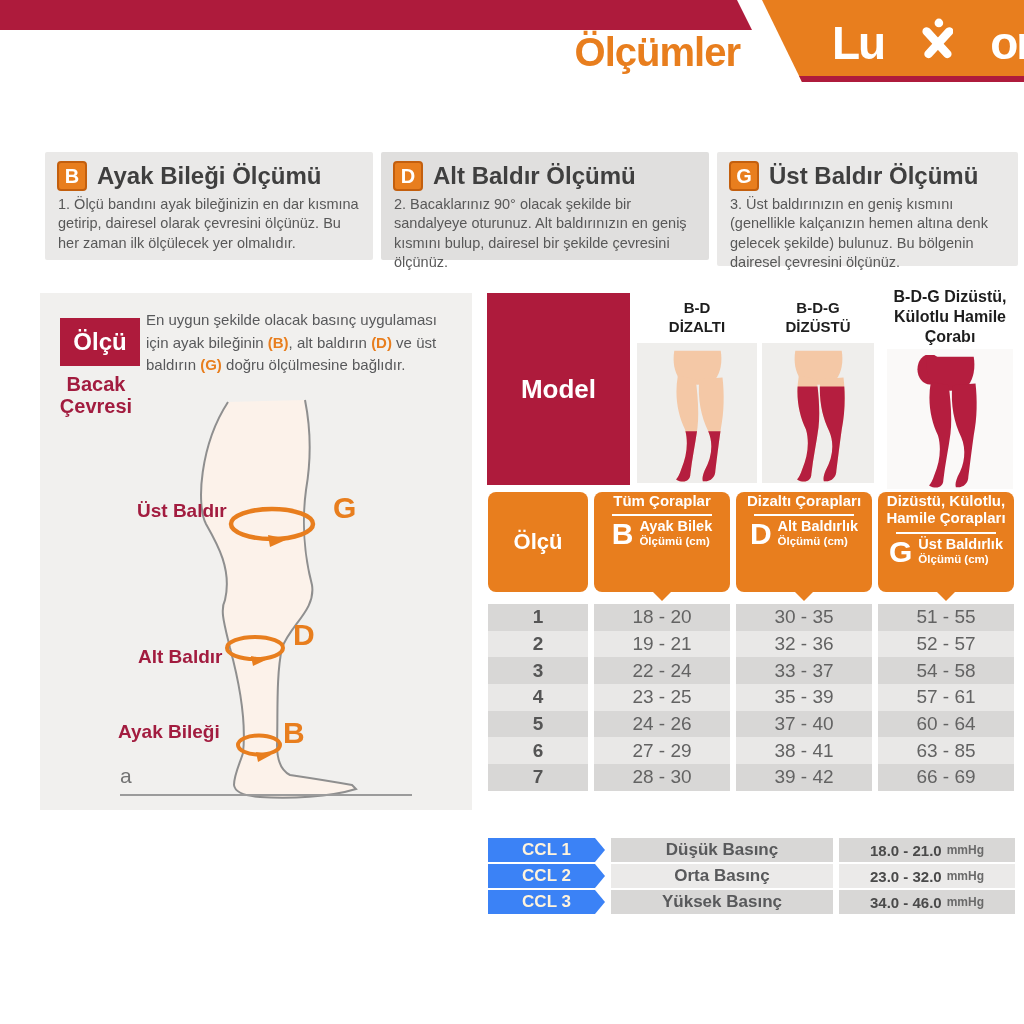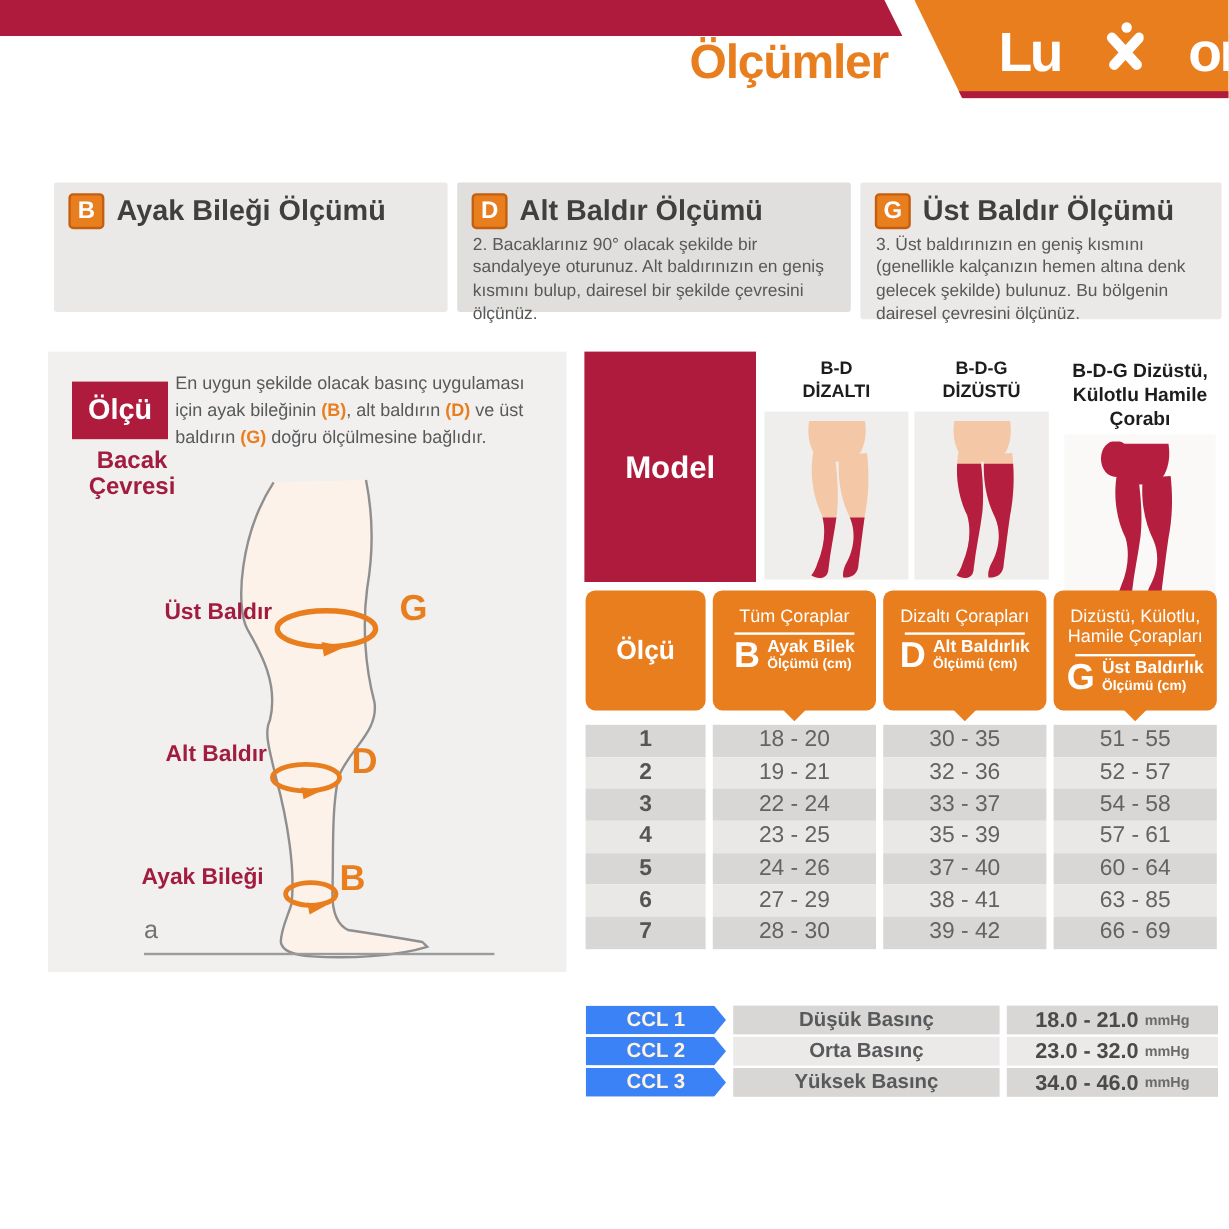--- a/index.html
+++ b/index.html
@@ -28,59 +28,59 @@
   .instr-head { display:flex; align-items:center; gap:10px; padding:9px 12px 3px 12px; }
   .badge { width:30px; height:30px; background:#E87E1E; border:2px solid #C35F0E; border-radius:4px;
            color:#fff; font-weight:bold; font-size:20px; display:flex; align-items:center; justify-content:center; }
   .instr-title { font-size:24px; font-weight:bold; color:#3F3F3F; }
   .instr-text { padding:1px 13px 0 13px; font-size:14.5px; line-height:1.34; color:#585858; }
 
   
   .measure-panel { position:absolute; left:40px; top:293px; width:432px; height:517px; background:#F1F0EE; }
   .olcu-box { position:absolute; left:20px; top:25px; width:80px; height:48px; background:#AE1B3C;
               color:#fff; font-size:24px; font-weight:bold; display:flex; align-items:center; justify-content:center; }
-  .bacak { position:absolute; left:14px; top:80px; width:112px; text-align:center;
+  .bacak { position:absolute; left:0; top:80px; width:112px; text-align:center;
            color:#A21C3F; font-size:20px; font-weight:bold; line-height:1.12; }
   .intro { position:absolute; left:106px; top:16px; width:316px; font-size:15px; line-height:1.5; color:#58595B; }
   .intro .hl { color:#E87E1E; font-weight:bold; }
   .leg-svg { position:absolute; left:60px; top:92px; }
   .meas-label { position:absolute; color:#A21C3F; font-size:19px; font-weight:bold; white-space:nowrap;text-align:center; }
   .meas-letter { position:absolute; color:#E87E1E; font-size:30px; font-weight:bold; }
   .lab-ust  { left:97px;  top:207px; }
-  .lab-alt  { left:98px;  top:325px; }
+  .lab-alt  { left:98px;  top:353px; }
   .lab-ayak { left:78px;  top:428px; }
   .ltr-g { left:293px; top:198px; }
   .ltr-d { left:253px; top:325px; }
   .ltr-b { left:243px; top:423px; }
   .baseline { position:absolute; left:80px; width:292px; bottom:14px; border-top:2px solid #9b9b9b; }
   .a-label { position:absolute; left:80px; bottom:22px; font-size:21px; color:#737373; }
 
   
   .model-header { position:absolute; left:487px; top:293px; width:143px; height:192px; background:#AE1B3C;
                   color:#fff; font-size:26px; font-weight:bold; display:flex; align-items:center; justify-content:center; }
   .model-cell { position:absolute; top:293px; }
   #mcell-1 { left:637px; width:120px; }
   #mcell-2 { left:762px; width:112px; }
   #mcell-3 { left:887px; width:126px; top:285px; }
   .m-label { min-height:50px; display:flex; flex-direction:column; align-items:center; justify-content:center;
              font-size:15px; font-weight:bold; color:#1d1d1d; line-height:1.25; background:#fff; padding:2px 0; }
-  #mcell-3 .m-label { font-size:16px; min-height:58px;margin-top:13px; }
+  #mcell-3 .m-label { font-size:16px; min-height:58px; }
   .m-img { height:140px; background:#EFEEEC; display:flex; align-items:flex-end; justify-content:center; }
   #mcell-3 .m-img { background:#FAF9F8; }
 
   
   .size-col-head { position:absolute; top:492px; height:100px; background:#E87E1E; border-radius:8px; color:#fff; }
   #sh-0 { left:488px; width:100px; display:flex; align-items:center; justify-content:center;
           font-size:22px; font-weight:bold; }
   #sh-1 { left:594px; width:136px; }
   #sh-2 { left:736px; width:136px; }
   #sh-3 { left:878px; width:136px; }
   .withptr::after { content:""; position:absolute; left:50%; bottom:-9px; transform:translateX(-50%);
           border-left:10px solid transparent; border-right:10px solid transparent; border-top:10px solid #E87E1E; }
-  .grp { padding-top:13px; text-align:center; font-size:15px; font-weight:normal; line-height:1.15; }
+  .grp { padding-top:0; text-align:center; font-size:15px; font-weight:bold; line-height:1.15; }
   .rule { width:74%; height:2px; background:#fff; margin:5px auto 3px auto; }
   .headrow { display:flex; align-items:center; justify-content:center; gap:6px; }
   .headrow .bl { font-size:30px; font-weight:bold; line-height:1; }
   .headrow .nm { text-align:left; }
   .headrow .nm .n1 { font-size:14.5px; font-weight:bold; line-height:1.1; }
   .headrow .nm .n2 { font-size:11.5px; font-weight:bold; line-height:1.2; }
 
   .size-rows { position:absolute; left:488px; top:604px; width:526px; }
   .srow { display:grid; grid-template-columns:100px 136px 136px 136px; gap:6px; height:26.7px; }
   .srow span { display:flex; align-items:center; justify-content:center; font-size:19px; color:#636363; }
@@ -91,21 +91,21 @@
   
   .press-title { position:absolute; left:488px; top:800px; width:529px; height:31px; background:#AE1B3C;
                  color:#fff; font-size:20px; font-weight:bold; display:flex; align-items:center; justify-content:center; }
   .press-rows { position:absolute; left:488px; top:838px; width:529px; }
   .prow { display:grid; grid-template-columns:117px 222px 176px; gap:6px; height:24px; margin-bottom:2px; }
   .prow .ccl { background:#3b82f6; color:#FFF3DC; font-size:17px; font-weight:bold;
                display:flex; align-items:center; justify-content:center;
                clip-path:polygon(0 0, calc(100% - 10px) 0, 100% 50%, calc(100% - 10px) 100%, 0 100%); }
   .prow .pname { display:flex; align-items:center; justify-content:center; font-size:17px; font-weight:bold; color:#58595B; }
   .prow .pval { display:flex; align-items:center; justify-content:center; gap:5px; }
-  .prow .pval .rng { font-size:18px; font-weight:bold; color:#4a4a4a; }
+  .prow .pval .rng { font-size:15px; font-weight:bold; color:#4a4a4a; }
   .prow .pval .unit { font-size:12px; font-weight:bold; color:#6a6a6a; }
   .prow:nth-child(odd) .pname, .prow:nth-child(odd) .pval { background:#D8D7D6; }
   .prow:nth-child(even) .pname, .prow:nth-child(even) .pval { background:#EBEAE9; }
 </style>
 </head>
 <body>
 
 <div id="canvas">
 
   <div class="red-bar"></div>
@@ -122,20 +122,21 @@
     </span>
     <span>or</span>
     <sup>®</sup>
   </div>
 
   <div class="instr" id="instr-b">
     <div class="instr-head">
       <span class="badge">B</span>
       <span class="instr-title">Ayak Bileği Ölçümü</span>
     </div>
+    <div class="instr-text">1. Ölçü bandını ayak bileğinizin en dar kısmına getirip, dairesel olarak çevresini ölçünüz. Bu her zaman ilk ölçülecek yer olmalıdır.</div>
   </div>
   <div class="instr mid" id="instr-d">
     <div class="instr-head">
       <span class="badge">D</span>
       <span class="instr-title">Alt Baldır Ölçümü</span>
     </div>
     <div class="instr-text">2. Bacaklarınız 90° olacak şekilde bir sandalyeye oturunuz. Alt baldırınızın en geniş kısmını bulup, dairesel bir şekilde çevresini ölçünüz.</div>
   </div>
   <div class="instr" id="instr-g">
     <div class="instr-head">

